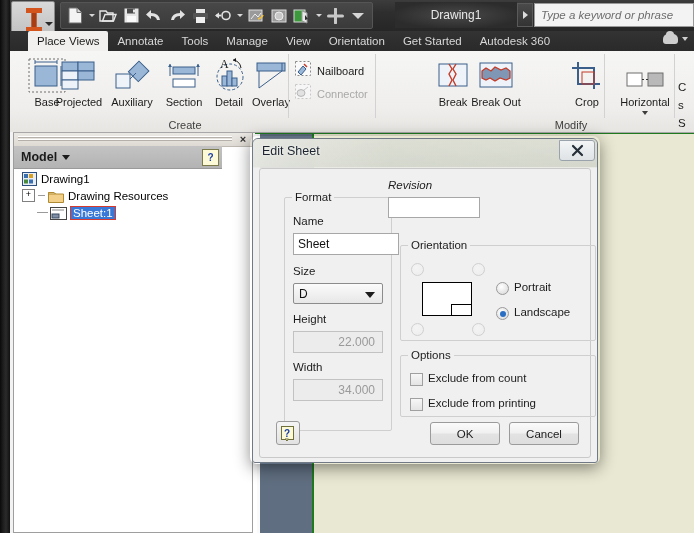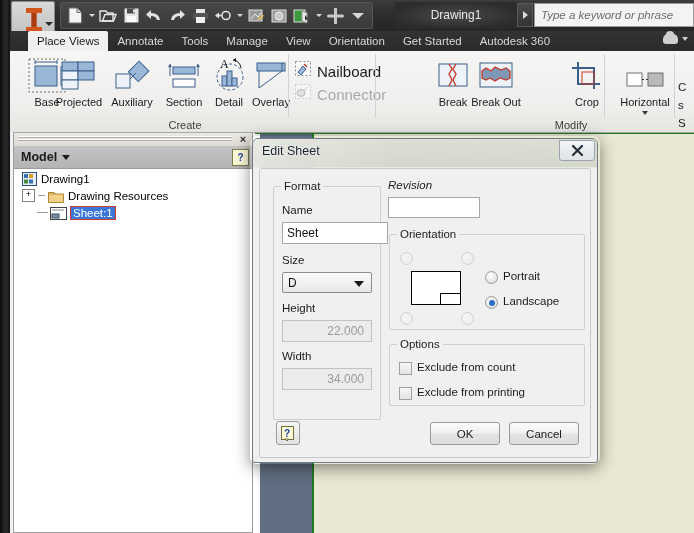--- a/index.html
+++ b/index.html
@@ -62,34 +62,34 @@
   .ribbon{position:absolute;left:0;top:51px;width:694px;height:81px;
     background:linear-gradient(to bottom,#f6f6f4 0%,#efeeec 70%,#e6e5e2 100%);
     border-bottom:1px solid #a8a8a8;}
   .rpanel{position:absolute;top:0;height:81px;box-sizing:border-box;}
   .rpanel .plabel{position:absolute;bottom:1px;left:0;width:100%;text-align:center;font-size:11px;color:#40403f;}
   .rsep{position:absolute;top:3px;width:1px;height:64px;background:#d2d2d2;}
   .bigbtn{position:absolute;top:3px;width:54px;height:62px;display:flex;flex-direction:column;align-items:center;cursor:default;}
   .bigbtn .ico{height:40px;display:flex;align-items:flex-end;justify-content:center;}
   .bigbtn .lbl{font-size:11px;color:#1c1c1c;margin-top:2px;white-space:nowrap;}
   .smbtn{position:absolute;display:flex;align-items:center;gap:5px;cursor:default;}
-  .smbtn .lbl{font-size:15px;color:#1c1c1c;white-space:nowrap;}
+  .smbtn .lbl{font-size:11px;color:#1c1c1c;white-space:nowrap;}
   .smbtn.disabled .lbl{color:#a9a9a9;}
   .dncar{position:absolute;width:0;height:0;border-left:3.5px solid transparent;border-right:3.5px solid transparent;border-top:4px solid #3c3c3c;}
 
   
   .browser{position:absolute;left:13px;top:132px;width:240px;height:401px;background:#ffffff;
     border:1px solid #9e9e9e;border-top:none;box-sizing:border-box;}
   .br-grip{position:absolute;left:0;top:0;width:238px;height:14px;
     background:linear-gradient(to bottom,#eceae6,#dedad3);border-bottom:1px solid #bdb9b2;}
   .br-grip .lines{position:absolute;left:4px;top:4px;width:214px;height:5px;
     background:repeating-linear-gradient(to bottom,#fff 0 1px,#b5b1aa 1px 2px,transparent 2px 3px);}
   .br-close{position:absolute;right:3px;top:0px;width:12px;height:13px;font-size:11px;font-weight:bold;color:#333;
     display:flex;align-items:center;justify-content:center;cursor:default;}
-  .br-head{position:absolute;left:0;top:14px;width:238px;height:22px;
+  .br-head{position:absolute;left:0;top:14px;width:208px;height:22px;
     background:linear-gradient(to bottom,#c3c3c3,#b3b3b3);border-bottom:1px solid #9a9a9a;
     display:flex;align-items:center;}
   .br-head .t{font-size:12.5px;font-weight:bold;color:#1a1a1a;margin-left:7px;}
   .br-head .cv{width:0;height:0;margin-left:5px;border-left:4px solid transparent;border-right:4px solid transparent;border-top:5px solid #1a1a1a;}
   .br-help{position:absolute;right:3px;top:3px;width:15px;height:15px;
     background:#fdfad7;border:1px solid #7a7a4a;font-size:10px;font-weight:bold;color:#1b3fa8;
     display:flex;align-items:center;justify-content:center;cursor:default;}
   .tree{position:absolute;left:0;top:38px;width:238px;}
   .trow{position:relative;height:17px;display:flex;align-items:center;}
   .trow .lbl{font-size:11.5px;color:#000;white-space:nowrap;}
@@ -116,21 +116,21 @@
   .dlg-glass:after{content:"";position:absolute;left:0;top:0;width:100%;height:28px;
     background:linear-gradient(to right,rgba(244,244,240,.55) 0%,rgba(226,228,212,.25) 40%,rgba(232,232,212,.18) 100%);}
   .dlg-title{position:absolute;left:9px;top:5px;font-size:12.5px;color:#1d2430;z-index:3;text-shadow:0 0 3px rgba(255,255,255,.9);}
   .dlg-close{position:absolute;right:2px;top:1px;width:36px;height:21px;
     background:linear-gradient(to bottom,#f3f5f6,#dfe3e6);
     border:1px solid #9aa3ac;border-radius:0 3px 3px 3px;box-sizing:border-box;
     display:flex;align-items:center;justify-content:center;cursor:default;z-index:3;}
   .dlg-body{position:absolute;left:6px;top:29px;width:332px;height:290px;
     background:#f0f0f0;border:1px solid #c9c9c9;border-radius:3px;box-sizing:border-box;}
 
-  fieldset.grp{position:absolute;margin:1px;padding:0;border:1px solid #cfcfcf;border-radius:2px;background:transparent;}
+  fieldset.grp{position:absolute;margin:12px;padding:0;border:1px solid #cfcfcf;border-radius:2px;background:transparent;}
   fieldset.grp > legend{margin-left:7px;padding:0 3px;font-size:11.5px;color:#1c1c1c;}
   .flabel{position:absolute;font-size:11.5px;color:#1c1c1c;}
   .tinput{position:absolute;background:#fff;border:1px solid #a7a7a7;box-sizing:border-box;
     font-family:"Liberation Sans",sans-serif;font-size:12px;color:#111;padding:0 4px;display:flex;align-items:center;}
   .tinput.ro{background:#ececec;color:#9a9a9a;justify-content:flex-end;padding-right:7px;border-color:#c2c2c2;}
   .combo{position:absolute;height:21px;background:linear-gradient(to bottom,#fbfbfb,#e7e7e7);
     border:1px solid #8c8c8c;border-radius:2px;box-sizing:border-box;display:flex;align-items:center;
     font-size:12px;color:#111;padding-left:5px;cursor:default;}
   .combo .arrow{position:absolute;right:7px;top:8px;width:0;height:0;
     border-left:5px solid transparent;border-right:5px solid transparent;border-top:6px solid #1c1c1c;}

